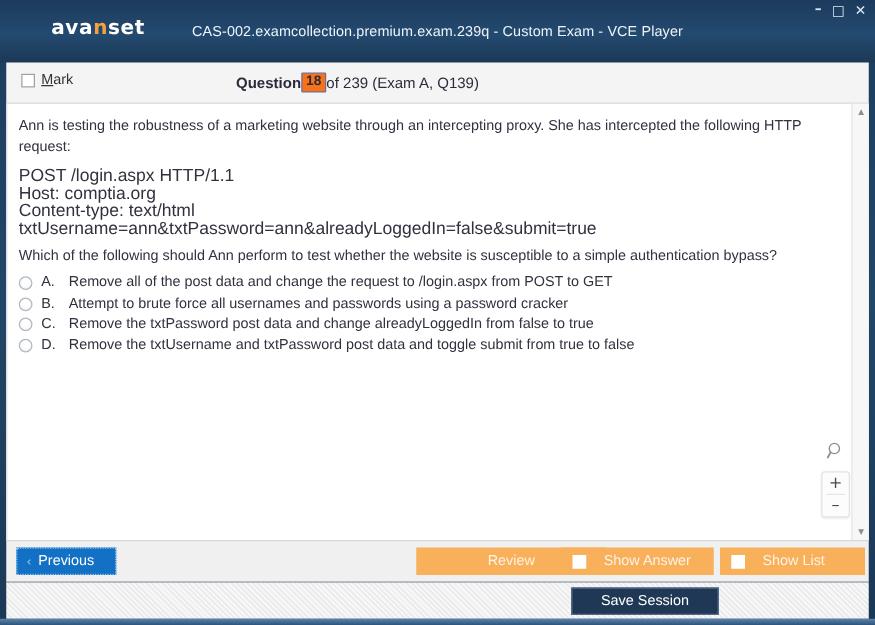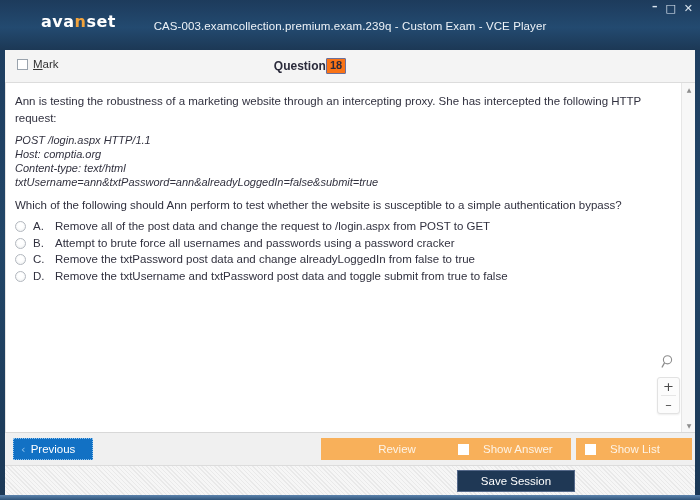--- a/index.html
+++ b/index.html
@@ -69,21 +69,21 @@
     box-sizing: border-box; display: inline-block;
   }
   .mark-label {
     font-size: 11.5px; color: #333;
   }
   .mark-label u { text-decoration: underline; }
   .qcounter {
     position: absolute; left: 0; top: 8px; width: 562px;
     text-align: center;
     font-size: 12px; color: #2b2b3b;
-    display: flex; justify-content: center; align-items: center; gap: 0; padding-left: 24px;
+    display: flex; justify-content: center; align-items: center; gap: 0;
   }
   .qcounter .lbl { font-weight: 700; }
   .qnumbox {
     border: 1px solid #6b6f9a; background: #f97316;
     padding: 0px 3px 1px; font-weight: 700; font-size: 11px;
     line-height: 13px; border-radius: 1px; color: #2b2b3b;
   }
   .qrest { font-weight: 400; }
 
   
@@ -94,23 +94,22 @@
     box-sizing: border-box;
     border-left: 1px solid #e3e3e3;
     overflow: hidden;
   }
   .qtext {
     position: absolute; left: 9px; top: 10px; right: 30px;
     font-size: 11.5px; color: #31313f; line-height: 1.45;
   }
   .http-block {
     position: absolute; left: 9px; top: 50px;
-    font-size: 11px; color: #31313f; line-height: 14px;
+    font-size: 14px; color: #31313f; line-height: 14px;
     white-space: pre;
-    font-style: italic;
   }
   .qtext2 {
     position: absolute; left: 9px; top: 114px; right: 30px;
     font-size: 11.5px; color: #31313f; line-height: 1.45;
   }
   .options {
     position: absolute; left: 9px; top: 135px; right: 30px;
   }
   .opt {
     display: flex; align-items: flex-start; gap: 7px;
@@ -191,21 +190,21 @@
   .btn-next {
     left: 95px; width: 80px;
     background: #1271c4;
     justify-content: space-between; padding: 0 8px;
   }
   .chev { color: #8fc3ee; font-size: 11px; font-family: "DejaVu Sans", sans-serif; }
   .btn-label { flex: 1; text-align: center; }
   .btn-orange {
     background: #f8b05a; color: #fdf3e6; font-size: 11.5px;
   }
-  .btn-review { left: 316px; width: 152px; justify-content: center; position: absolute; padding-left: 26px; }
+  .btn-review { left: 328px; width: 152px; justify-content: center; position: absolute; padding-left: 26px; }
   .btn-review .rv-label { position: absolute; left: 0; width: 152px; text-align: center; }
   .btn-review .caret {
     position: absolute; right: 14px; font-size: 7px; color: #fdf3e6;
     font-family: "DejaVu Sans", sans-serif;
   }
   .btn-answer { left: 444px; width: 122px; }
   .btn-list { left: 571px; width: 116px; }
   .btn-answer, .btn-list { justify-content: flex-start; padding-left: 9px; gap: 14px; }
   .white-sq {
     width: 11px; height: 11px; background: #fff; flex: none;
@@ -236,36 +235,37 @@
     background: linear-gradient(180deg,#5d84ad 0%, #2e5379 100%);
   }
 </style>
 </head>
 <body>
 
 <div id="app">
 
   <div class="titlebar">
     <div class="logo"><span>ava</span><span class="n">n</span><span>set</span></div>
-    <div class="win-title">CAS-003.examcollection.premium.exam.239q - Custom Exam - VCE Player</div>
+    <div class="win-title">CAS-002.examcollection.premium.exam.239q - Custom Exam - VCE Player</div>
     <div class="wincontrols">
       <span class="wc-min">–</span>
       <span class="wc-max">□</span>
       <span class="wc-close">✕</span>
     </div>
   </div>
 
   <div class="qheader">
     <div class="mark-wrap">
       <span class="cb"></span>
       <span class="mark-label"><u>M</u><span>ark</span></span>
     </div>
     <div class="qcounter">
       <span class="lbl">Question</span>
       <span class="qnumbox">18</span>
+      <span class="qrest">of 239 (Exam A, Q139)</span>
     </div>
   </div>
 
   <div class="content">
     <div class="qtext">Ann is testing the robustness of a marketing website through an intercepting proxy. She has intercepted the following HTTP request:</div>
     <div class="http-block">POST /login.aspx HTTP/1.1
 Host: comptia.org
 Content-type: text/html
 txtUsername=ann&amp;txtPassword=ann&amp;alreadyLoggedIn=false&amp;submit=true</div>
     <div class="qtext2">Which of the following should Ann perform to test whether the website is susceptible to a simple authentication bypass?</div>

